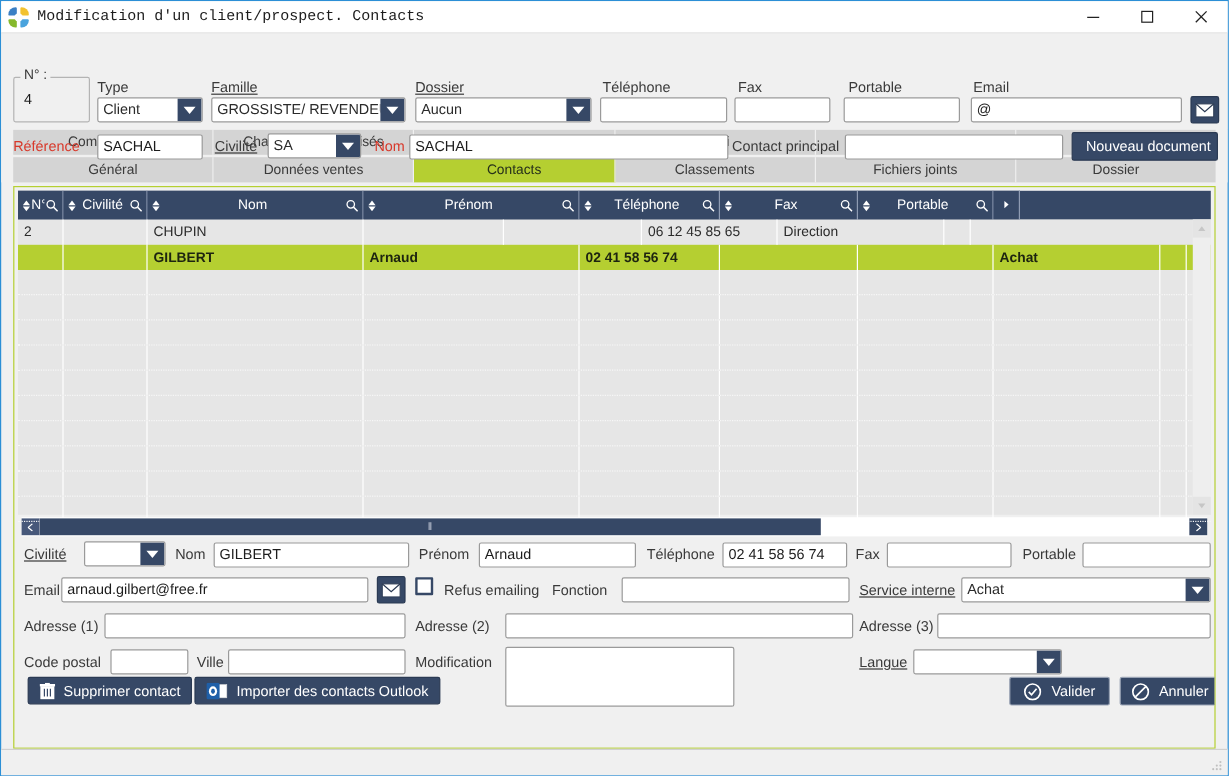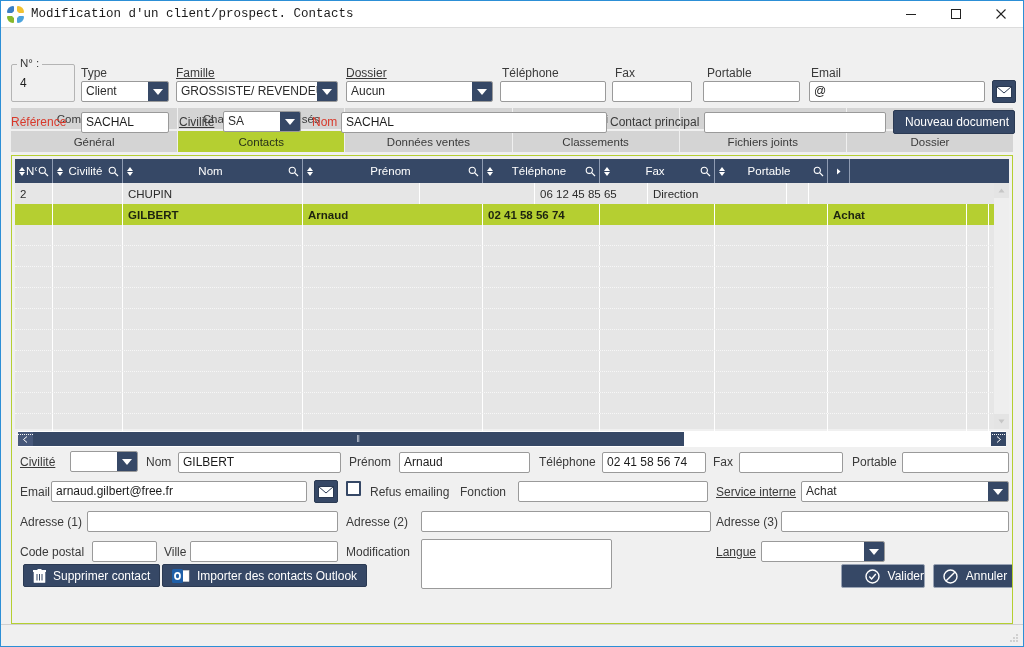--- a/index.html
+++ b/index.html
@@ -331,25 +331,25 @@
           <span>Historique</span>
         </div>
         <div class="tab">
           <span>Commerciaux</span>
         </div>
       </div>
     <div class="tabrow" id="tabrow2" style="margin-top:2px;">
         <div class="tab">
           <span>Général</span>
         </div>
+        <div class="tab">
+          <span>Données ventes</span>
+        </div>
         <div class="tab active">
           <span>Contacts</span>
-        </div>
-        <div class="tab">
-          <span>Données ventes</span>
         </div>
         <div class="tab">
           <span>Classements</span>
         </div>
         <div class="tab">
           <span>Fichiers joints</span>
         </div>
         <div class="tab">
           <span>Dossier</span>
         </div>
@@ -736,21 +736,21 @@
       <div class="fld btn-bottom" style="left:150px; top:117px;">
         <svg width="18" height="14" viewBox="0 0 18 14">
             <rect x="8" y="1.5" width="9" height="11" fill="#fff" stroke="#dcdcdc" stroke-width="0.5"></rect>
             <rect x="0" y="0" width="11" height="14" rx="1.5" fill="#1f5fa8"></rect>
             <ellipse cx="5.5" cy="7" rx="3.4" ry="4.1" fill="#fff"></ellipse>
             <ellipse cx="5.5" cy="7" rx="1.6" ry="2.3" fill="#1f5fa8"></ellipse>
           </svg>
         <span>Importer des contacts Outlook</span>
       </div>
 
-      <div class="fld btn-ok" style="left:829px; top:117px;justify-content:flex-end;">
+      <div class="fld btn-ok" style="left:829px; top:117px;">
         <svg width="15" height="15" viewBox="0 0 15 15">
             <circle cx="7.5" cy="7.5" r="6.5" fill="none" stroke="#fff" stroke-width="1.4"></circle>
             <path d="M4.3 7.6 L6.6 10 L10.8 5" fill="none" stroke="#fff" stroke-width="1.4"></path>
           </svg>
         <span>Valider</span>
       </div>
 
       <div class="fld btn-ok" style="left:921px; top:117px;">
         <svg width="15" height="15" viewBox="0 0 15 15">
             <circle cx="7.5" cy="7.5" r="6.5" fill="none" stroke="#fff" stroke-width="1.4"></circle>

